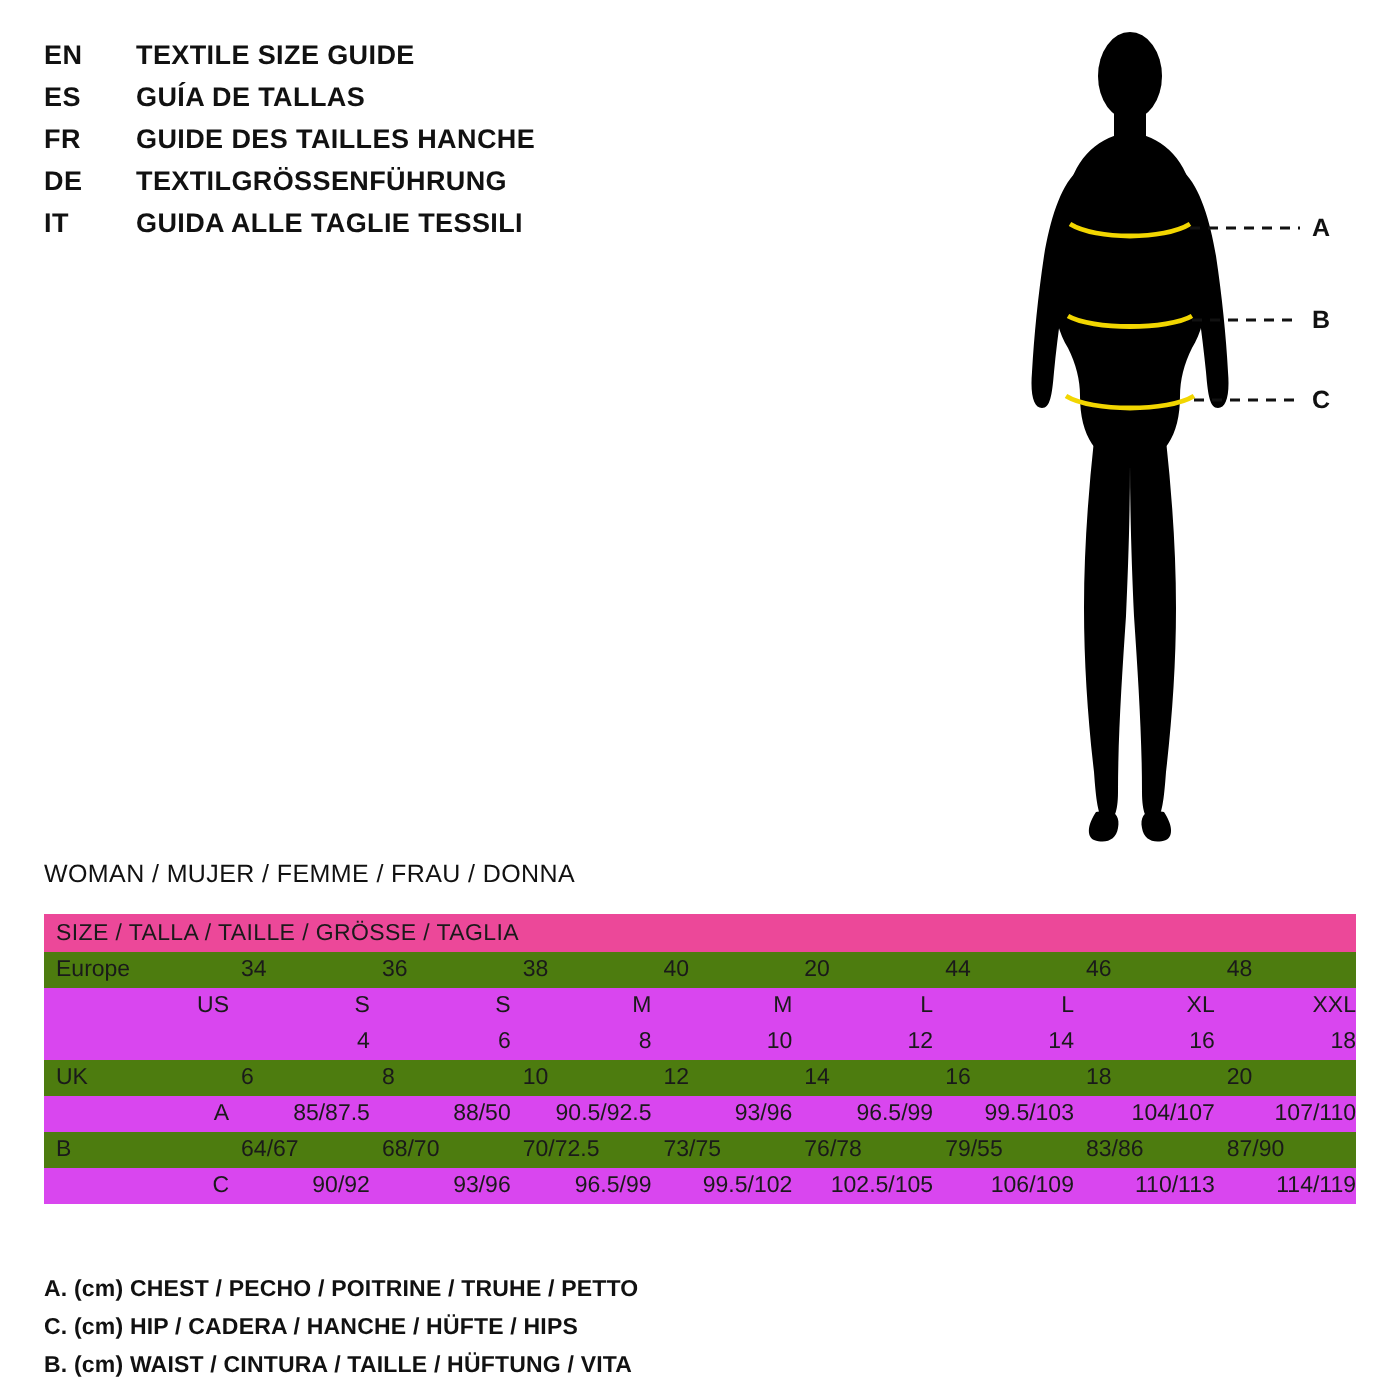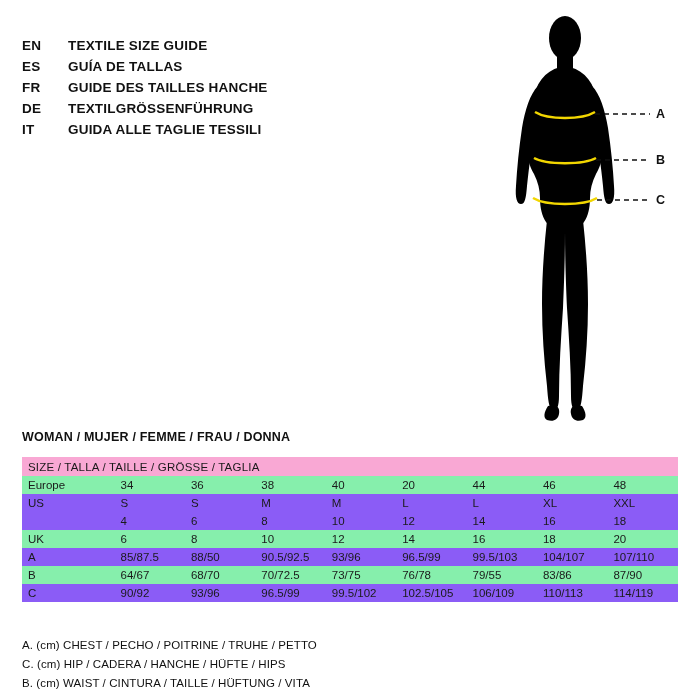--- a/index.html
+++ b/index.html
@@ -38,21 +38,20 @@
     font-weight: bold;
     letter-spacing: .2px;
     color: #111;
   }
   .title-text {
     font-size: 13.5px;
     font-weight: bold;
     letter-spacing: .2px;
     color: #111;
     white-space: nowrap;
-    margin-top: 18px;
   }
 
   
   .figure {
     position: absolute;
     left: 490px;
     top: 8px;
     width: 200px;
     height: 425px;
   }
@@ -73,21 +72,21 @@
     font-weight: bold;
     color: #111;
   }
 
   
   .woman-label {
     position: absolute;
     left: 22px;
     top: 430px;
     font-size: 12.5px;
-    font-weight: bold;
+    font-weight: normal;
     letter-spacing: .2px;
     color: #111;
   }
 
   
   .table-wrap {
     position: absolute;
     left: 22px;
     top: 457px;
     width: 656px;
@@ -99,44 +98,45 @@
     font-size: 11.5px;
     color: #1a1a1a;
   }
   td {
     height: 18px;
     padding: 0 0 0 6px;
     vertical-align: middle;
     white-space: nowrap;
   }
   tr.head td {
-    background: #f9a8d4;
+    background: #ec4899;
     font-weight: normal;
     letter-spacing: .2px;
     height: 19px;
   }
   tr.shade td {
-    background: #86efac;
+    background: #4d7c0f;
   }
   tr.plain td {
-    background: #8b5cf6;
+    background: #d946ef;
+    text-align: right;
   }
   .col-label { width: 92px; }
   .col-v { width: 70px; }
 
   
   .legend {
     position: absolute;
     left: 22px;
     top: 636px;
     width: 600px;
   }
   .legend div {
     font-size: 11.5px;
-    font-weight: normal;
+    font-weight: bold;
     letter-spacing: .1px;
     line-height: 19px;
     color: #111;
   }
 </style>
 </head>
 <body>
 
 <div class="page">
 

